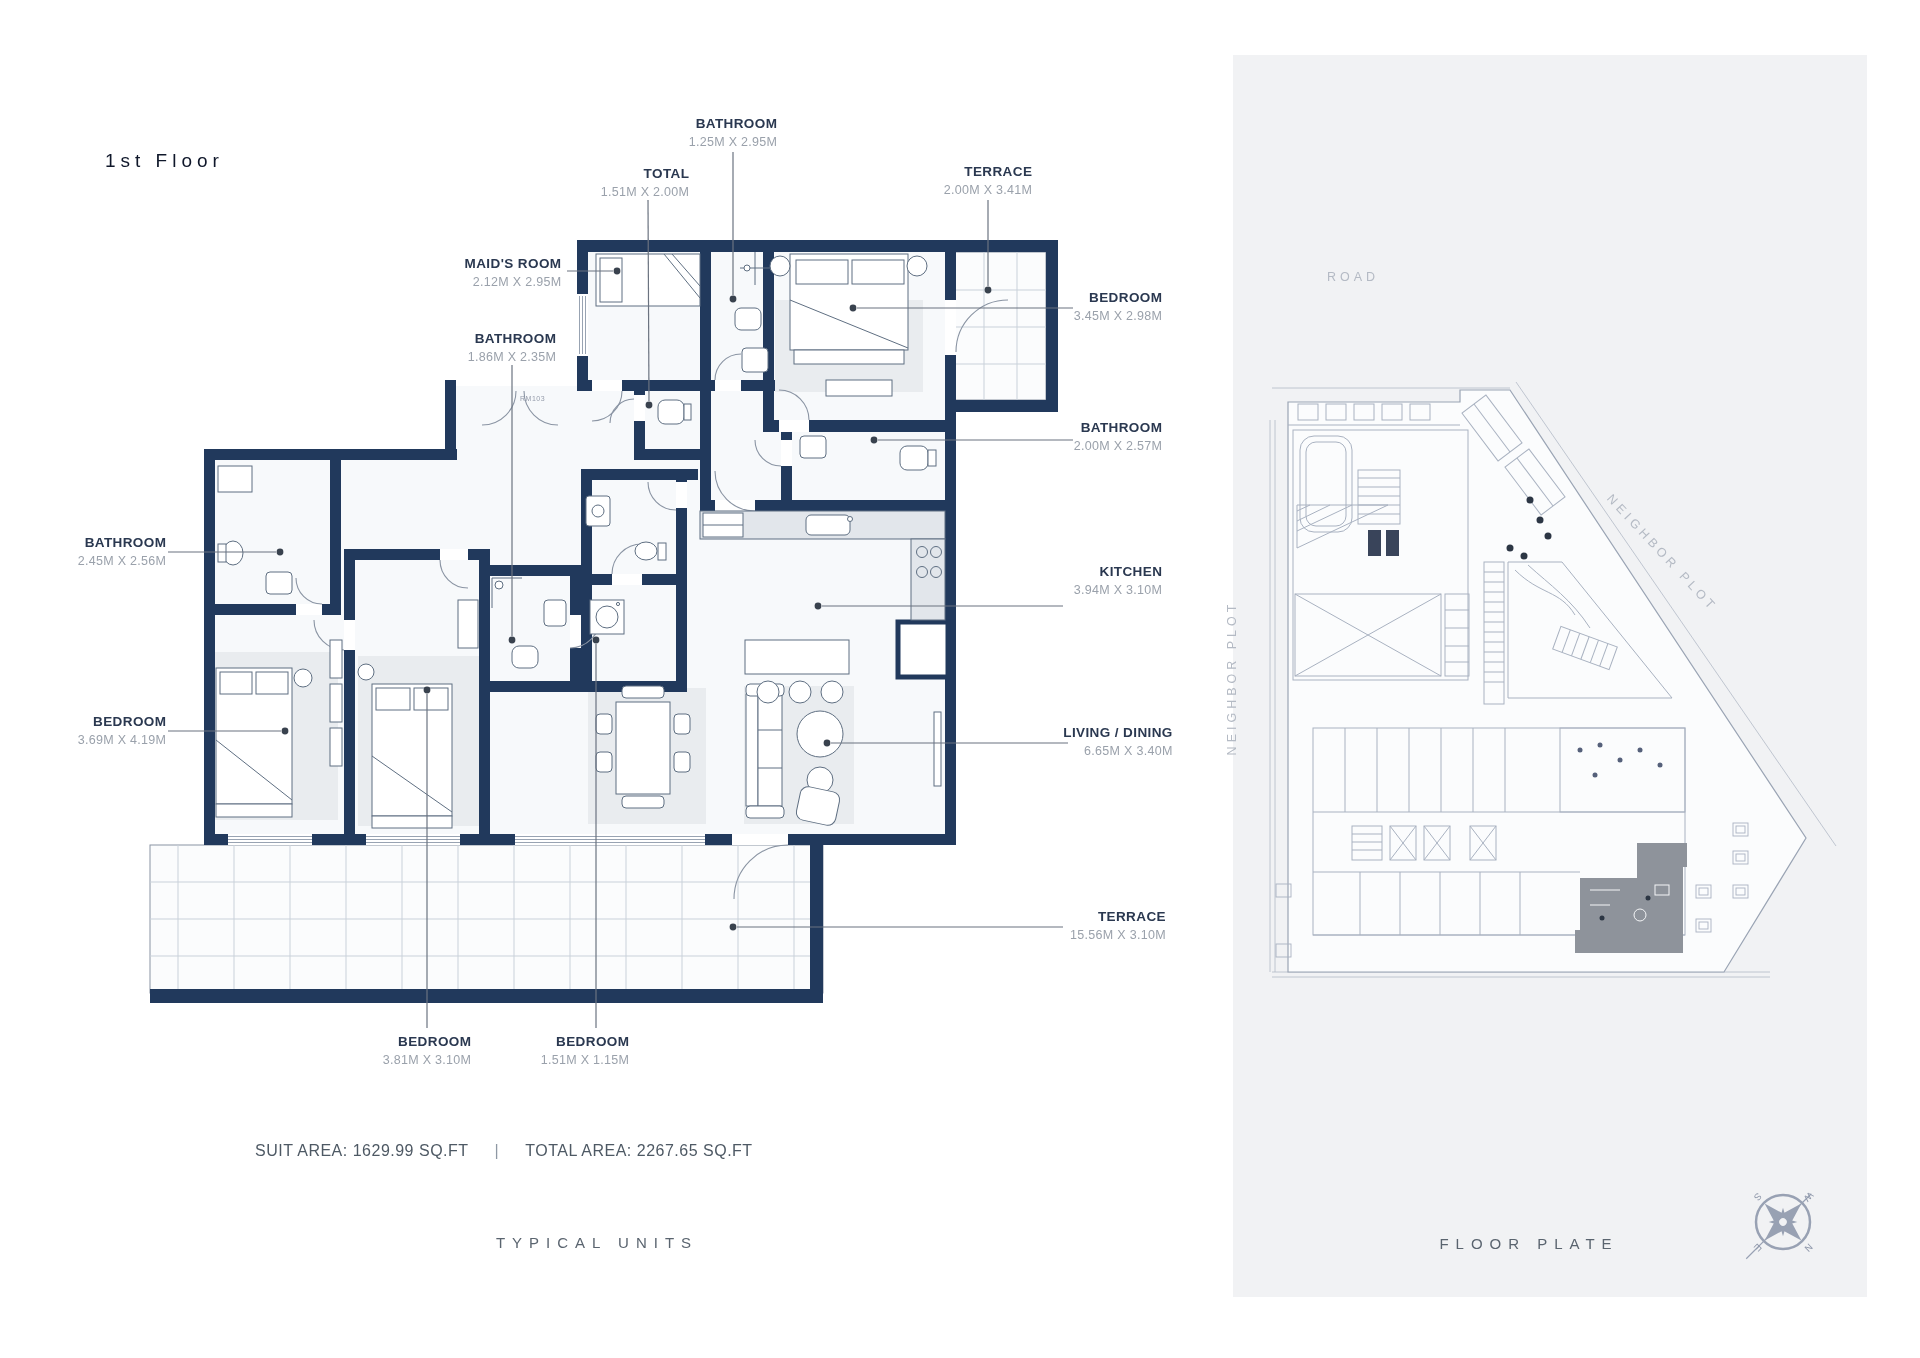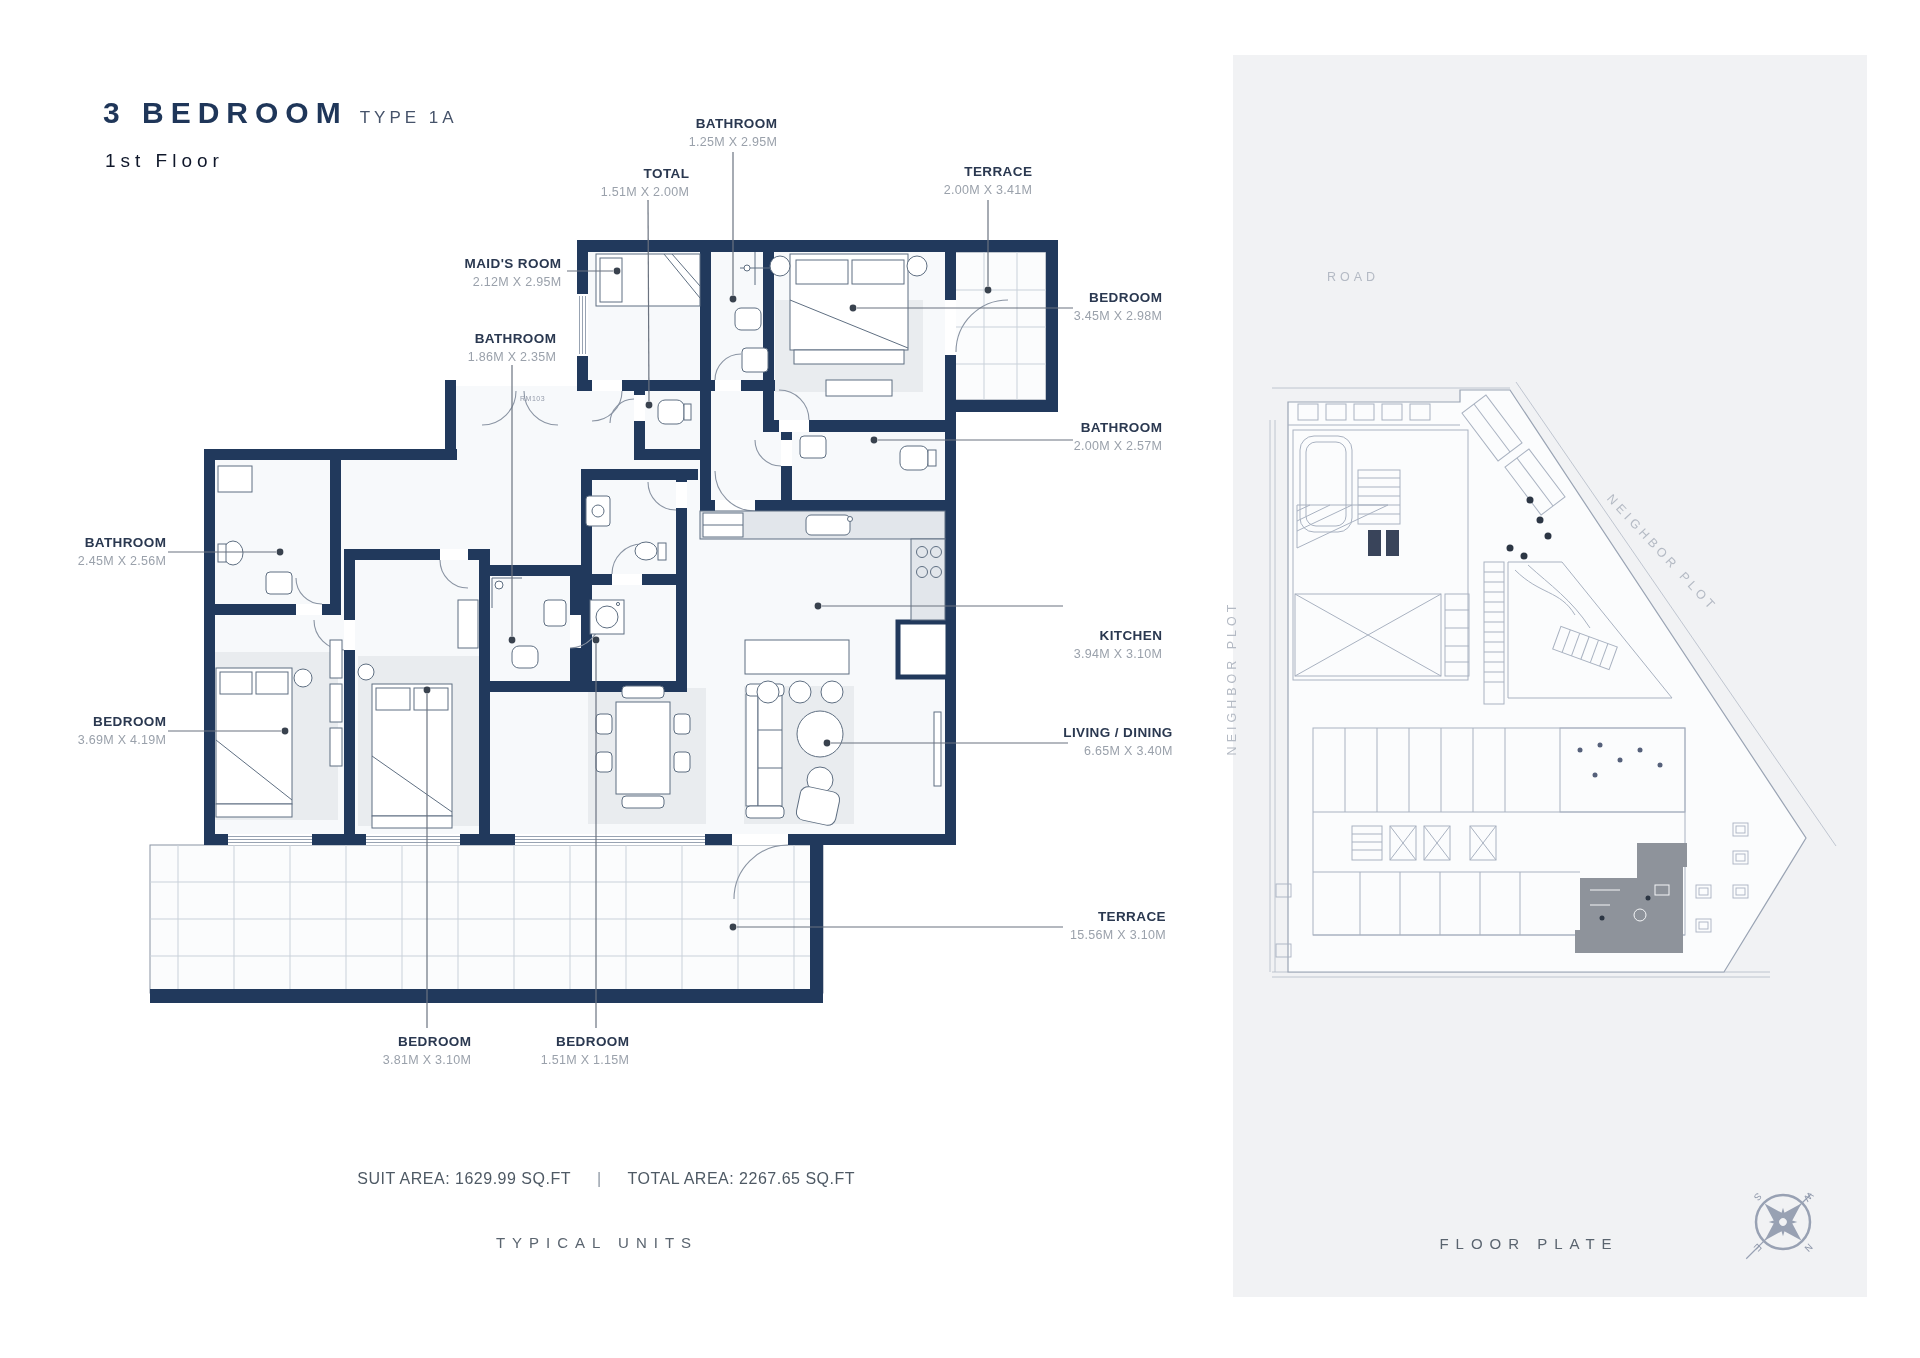--- a/index.html
+++ b/index.html
@@ -7,22 +7,22 @@
          font-family:"Liberation Sans",sans-serif;overflow:hidden;}
   .plan-svg{position:absolute;left:0;top:0;z-index:1;}
   .panel{position:absolute;left:1233px;top:55px;width:634px;height:1242px;background:#f1f2f4;z-index:0;}
   .title{position:absolute;left:103px;top:96px;z-index:3;white-space:nowrap;}
   .title .main{font-size:30px;font-weight:800;color:#1f3659;letter-spacing:7px;}
   .title .type{font-size:17px;color:#46536a;letter-spacing:4px;margin-left:12px;}
   .subtitle{position:absolute;left:105px;top:150px;font-size:19px;color:#0f172a;letter-spacing:5px;z-index:3;}
   .room-label{position:absolute;transform:translateX(-50%);text-align:right;z-index:3;}
   .room-label .nm{font-size:13.5px;font-weight:bold;color:#2a3850;letter-spacing:.4px;white-space:nowrap;}
   .room-label .dm{font-size:12.5px;color:#9aa1ab;letter-spacing:.3px;margin-top:4px;white-space:nowrap;}
-  .stats{position:absolute;left:255px;top:1142px;width:600px;text-align:right;font-size:16px;
-         color:#4e5964;letter-spacing:.5px;z-index:3;white-space:nowrap;margin-top:28px;}
+  .stats{position:absolute;left:255px;top:1142px;width:600px;text-align:left;font-size:16px;
+         color:#4e5964;letter-spacing:.5px;z-index:3;white-space:nowrap;}
   .stats .sep{color:#8e98a4;margin:0 26px;}
   .caption{position:absolute;transform:translateX(-50%);font-size:15px;letter-spacing:7px;color:#5a646f;z-index:3;white-space:nowrap;}
   .rot-label{position:absolute;font-size:12.5px;letter-spacing:4px;color:#b4bac4;z-index:2;white-space:nowrap;}
   .tiny-note{position:absolute;font-size:7px;color:#959cab;z-index:3;letter-spacing:.5px;}
 </style>
 </head>
 <body>
 
 <div class="stage">
 
@@ -458,23 +458,20 @@
       <circle cx="0" cy="0" r="4.5" fill="#f1f2f4" stroke="#98a1b3" stroke-width="1.5"></circle>
       <g font-family="Liberation Sans, sans-serif" font-size="9.5" fill="#8e97aa" text-anchor="middle">
         <text x="0" y="-33">N</text>
         <text x="36" y="3">E</text>
         <text x="0" y="39">S</text>
         <text x="-36" y="3">W</text>
       </g>
     </g>
   </svg>
 
-  <div class="title">
-    <span class="main">3 BEDROOM</span><span class="type">TYPE 1A</span>
-  </div>
   <div class="subtitle">1st Floor</div>
 
   <div class="room-label" style="left:733px;top:116px">
     <div class="nm">BATHROOM</div>
     <div class="dm">1.25M X 2.95M</div>
   </div>
   <div class="room-label" style="left:645px;top:166px">
     <div class="nm">TOTAL</div>
     <div class="dm">1.51M X 2.00M</div>
   </div>
@@ -495,21 +492,21 @@
     <div class="dm">1.86M X 2.35M</div>
   </div>
   <div class="room-label" style="left:1118px;top:420px">
     <div class="nm">BATHROOM</div>
     <div class="dm">2.00M X 2.57M</div>
   </div>
   <div class="room-label" style="left:122px;top:535px">
     <div class="nm">BATHROOM</div>
     <div class="dm">2.45M X 2.56M</div>
   </div>
-  <div class="room-label" style="left:1118px;top:628px">
+  <div class="room-label" style="left:1118px;top:564px">
     <div class="nm">KITCHEN</div>
     <div class="dm">3.94M X 3.10M</div>
   </div>
   <div class="room-label" style="left:122px;top:714px">
     <div class="nm">BEDROOM</div>
     <div class="dm">3.69M X 4.19M</div>
   </div>
   <div class="room-label" style="left:1118px;top:725px">
     <div class="nm">LIVING / DINING</div>
     <div class="dm">6.65M X 3.40M</div>

